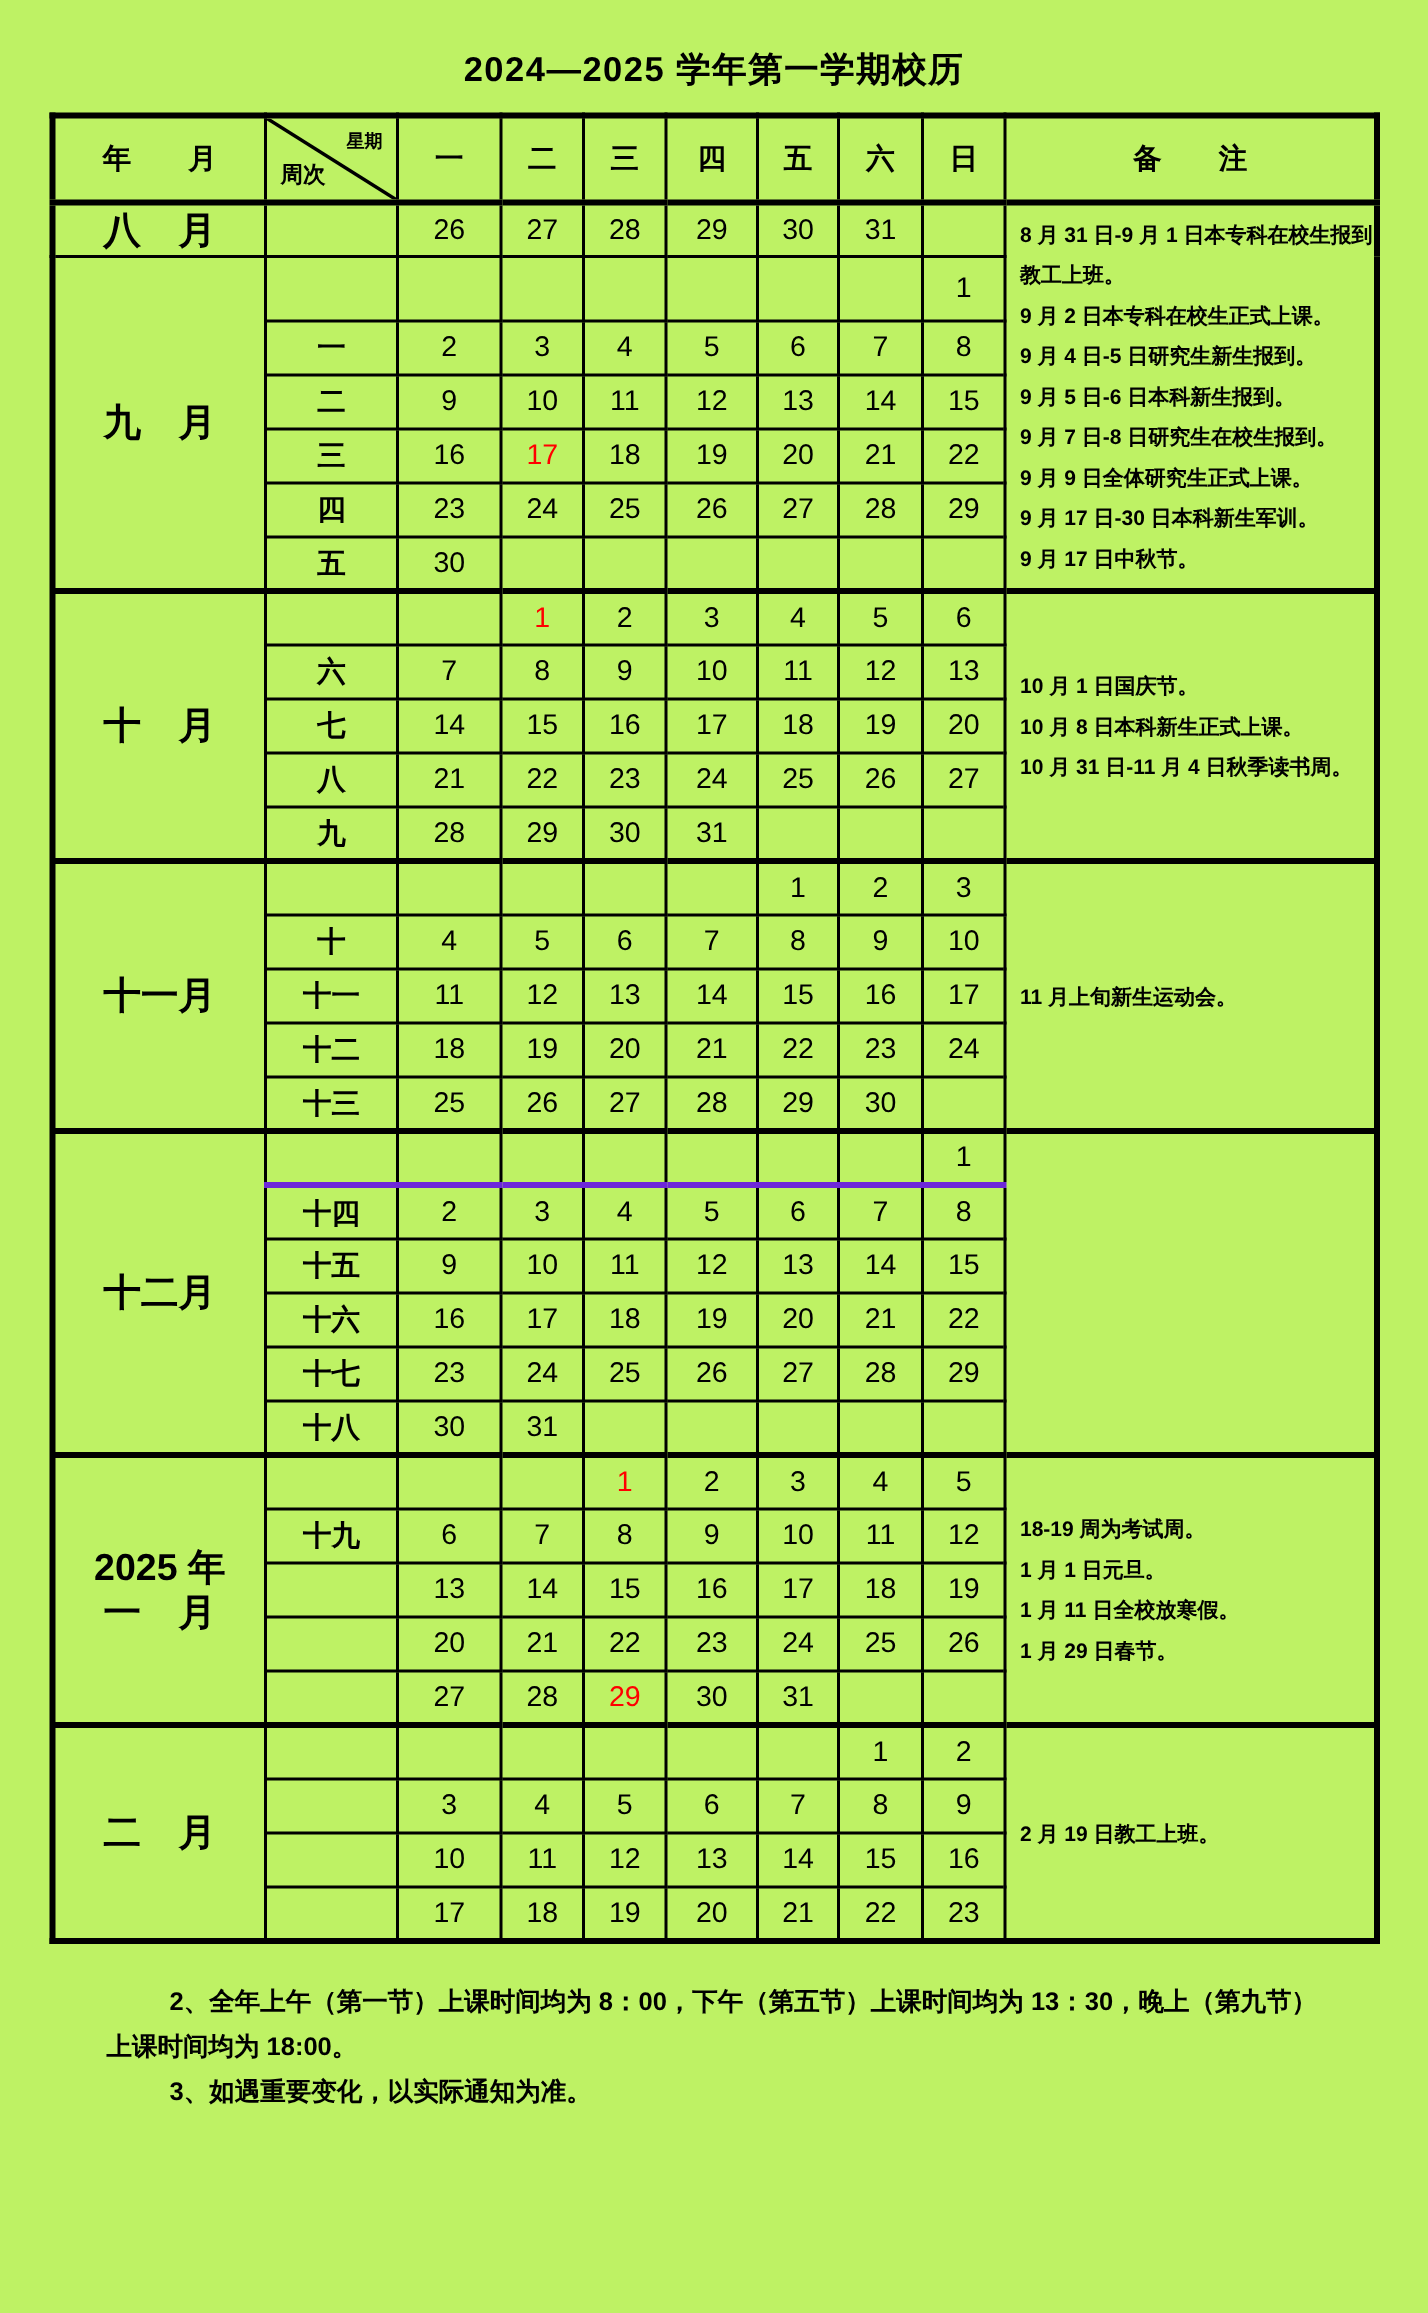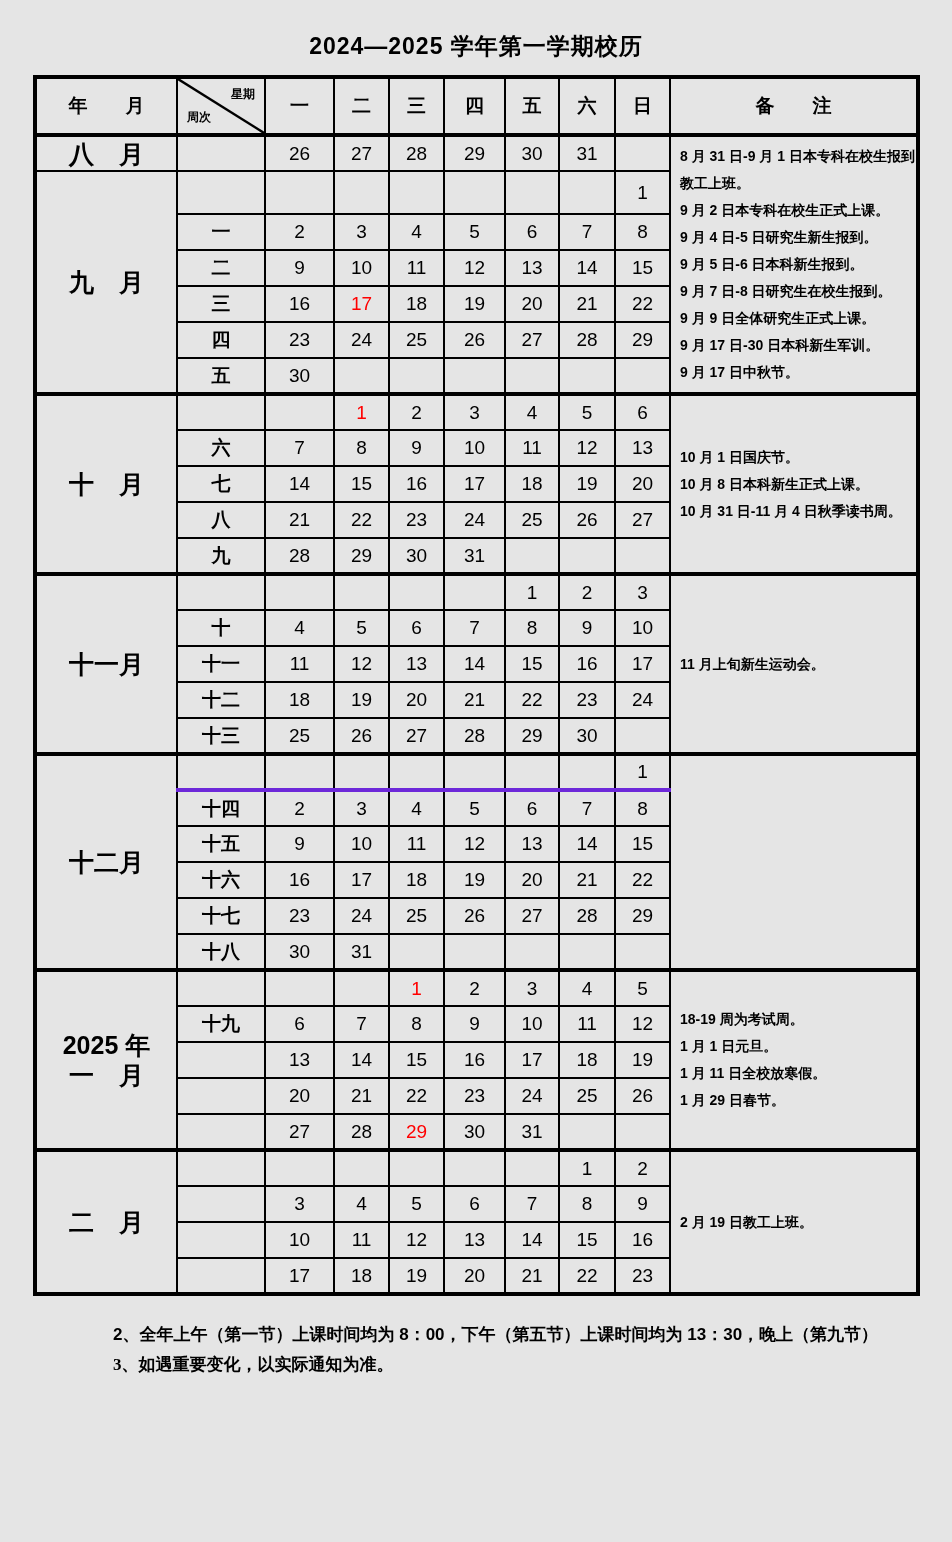--- a/index.html
+++ b/index.html
@@ -2,21 +2,21 @@
 <html><head>
 <meta charset="utf-8">
 <style>
   * { box-sizing: border-box; margin: 0; padding: 0; }
   html, body { background: #ffffff; }
   body {
     width: 952px; height: 1542px;
     font-family: "Liberation Sans", "DejaVu Sans", sans-serif;
     color: #000;
   }
-  .page { position: relative; width: 952px; height: 1542px; background: #e5e5e5; overflow: hidden; }
+  .page { position: relative; width: 952px; height: 1542px; background: #bef264; overflow: hidden; }
 
   .title {
     padding-top: 31px;
     text-align: center;
     font-size: 23px;
     font-weight: 700;
     letter-spacing: 1px;
   }
 
   table.calendar {
@@ -53,32 +53,32 @@
     font-size: 14px;
     font-weight: 700;
     line-height: 27px;
     white-space: nowrap;
   }
 
   
   .diag { position: relative; padding: 0; }
   .diag svg { position: absolute; left: 0; top: 0; width: 100%; height: 100%; display: block; }
   .diag-top    { position: absolute; top: 7px; right: 9px;  font-size: 12px; font-weight: 700; }
-  .diag-bottom { position: absolute; bottom: 7px; left: 9px; font-size: 12px; font-weight: 700; margin-top: 36px; }
+  .diag-bottom { position: absolute; bottom: 7px; left: 9px; font-size: 15px; font-weight: 700; margin-top: 36px; }
 
   .notes { margin: 10px 36px 0 33px; }
   .note {
     font-size: 17px;
     font-weight: 700;
     line-height: 30px;
   }
   .note-1 { padding-left: 45px; }
   .note-2 { padding-left: 80px; margin-top: 24px; }
   .note-3 { padding-left: 38px; }
-  .note-4 { padding-left: 80px; font-family: Liberation Serif, serif; }
+  .note-4 { padding-left: 80px; }
 </style>
 </head>
 <body>
 
 <div class="page">
 
   <h1 class="title">2024—2025 学年第一学期校历</h1>
 
   <table class="calendar">
     <colgroup>
@@ -483,16 +483,17 @@
           <td class="day-cell">20</td>
           <td class="day-cell">21</td>
           <td class="day-cell">22</td>
           <td class="day-cell">23</td>
         </tr>
       </tbody>
   </table>
 
   <div class="notes">
     <p class="note note-2">2、全年上午（第一节）上课时间均为 8：00，下午（第五节）上课时间均为 13：30，晚上（第九节）</p>
+    <p class="note note-3">上课时间均为 18:00。</p>
     <p class="note note-4">3、如遇重要变化，以实际通知为准。</p>
   </div>
 
 </div>
 
 </body></html>

